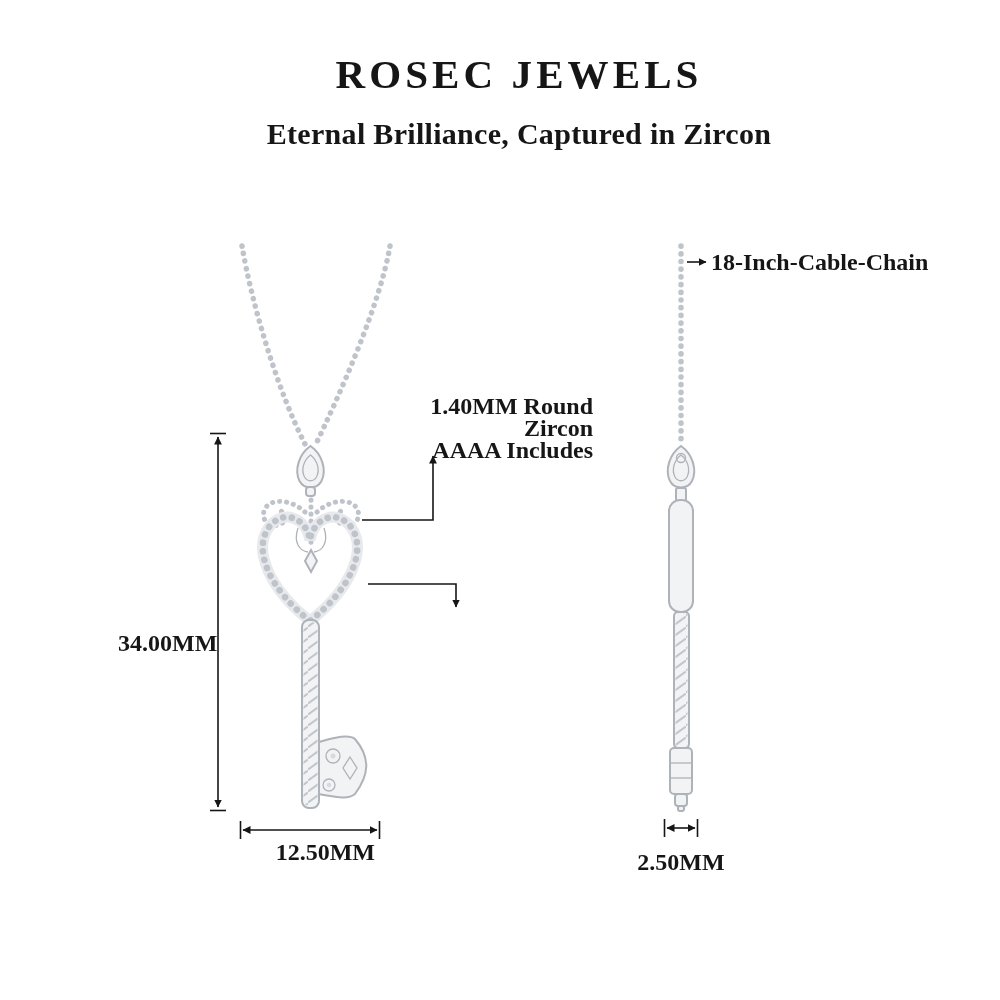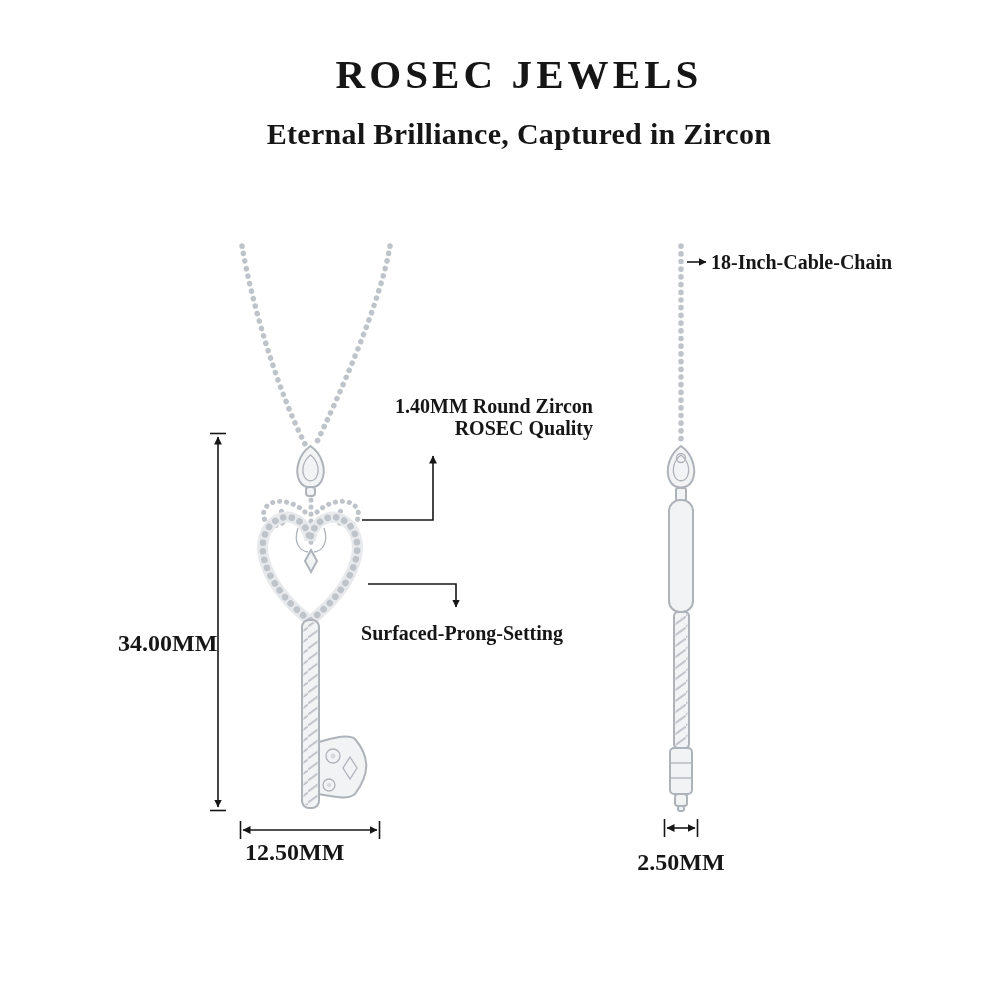--- a/index.html
+++ b/index.html
@@ -6,27 +6,27 @@
   .canvas{
     position:relative;width:1000px;height:1000px;margin:0 auto;
     background:var(--background,#ffffff);
     font-family:"Liberation Serif","DejaVu Serif",serif;
     color:var(--ink,#161616);overflow:hidden;padding-left:38px;
   }
   svg.art{position:absolute;left:0;top:0;}
   .txt{position:absolute;color:var(--ink,#161616);font-weight:bold;}
   .brand{top:50px;left:0;width:100%;text-align:center;font-size:41px;font-weight:700;letter-spacing:0.10em;}
   .tagline{top:117px;left:0;width:100%;text-align:center;font-size:30px;letter-spacing:0.01em;}
-  .callout{font-size:20px;line-height:22px;}
+  .callout{font-size:24px;line-height:22px;}
   .stone-callout{left:368px;top:395px;width:225px;text-align:right;}
   .setting-callout{left:350px;top:622px;width:224px;text-align:center;white-space:nowrap;}
   .chain-callout{left:711px;top:251px;white-space:nowrap;}
   .dim{font-size:24px;}
   .height-label{left:118px;top:630px;width:96px;text-align:right;}
-  .width-label{left:245px;top:839px;width:130px;text-align:left;}
+  .width-label{left:245px;top:839px;width:130px;text-align:right;}
   .depth-label{left:616px;top:841px;width:130px;text-align:center;margin-top:8px;}
   .footer-note{top:903px;left:0;width:100%;text-align:center;font-size:25px;}
 
   
   .chain{fill:none;stroke:var(--metal,#bfc3ca);stroke-width:5.5;stroke-linecap:round;stroke-dasharray:0.2 7.5;}
   .pave{fill:none;stroke:var(--metal,#bfc3ca);stroke-linecap:round;}
   .pave.sw5{stroke-width:5;stroke-dasharray:0.2 6.8;}
   .pave.sw6{stroke-width:6.5;stroke-dasharray:0.2 8.4;}
   .heartbase{fill:none;stroke:#e7e9ec;stroke-width:11;}
   .metal-outline{fill:var(--metal-fill,#f2f3f5);stroke:var(--metal-dark,#aeb3ba);stroke-width:2;}
@@ -130,24 +130,23 @@
     <path class="ink" d="M433,456 L433,520 L362,520" marker-start="url(#arr)"></path>
     <path class="ink" d="M368,584 L456,584 L456,607" marker-end="url(#arr)"></path>
     <path class="ink" d="M687,262 L706,262" marker-end="url(#arr)"></path>
   </svg>
 
   <div class="txt brand">ROSEC JEWELS</div>
   <div class="txt tagline">Eternal Brilliance, Captured in Zircon</div>
 
   <div class="txt callout stone-callout">
     <span style="display:block">1.40MM Round Zircon</span>
-    <span style="display:block">ROSEC Quality</span>
+    <span style="display:block">AAAA Includes</span>
   </div>
 
-  <div class="txt callout setting-callout">Surfaced-Prong-Setting</div>
 
   <div class="txt callout chain-callout">18-Inch-Cable-Chain</div>
 
   <div class="txt dim height-label">34.00MM</div>
   <div class="txt dim width-label">12.50MM</div>
   <div class="txt dim depth-label">2.50MM</div>
 
 </div>
 
 </body></html>

